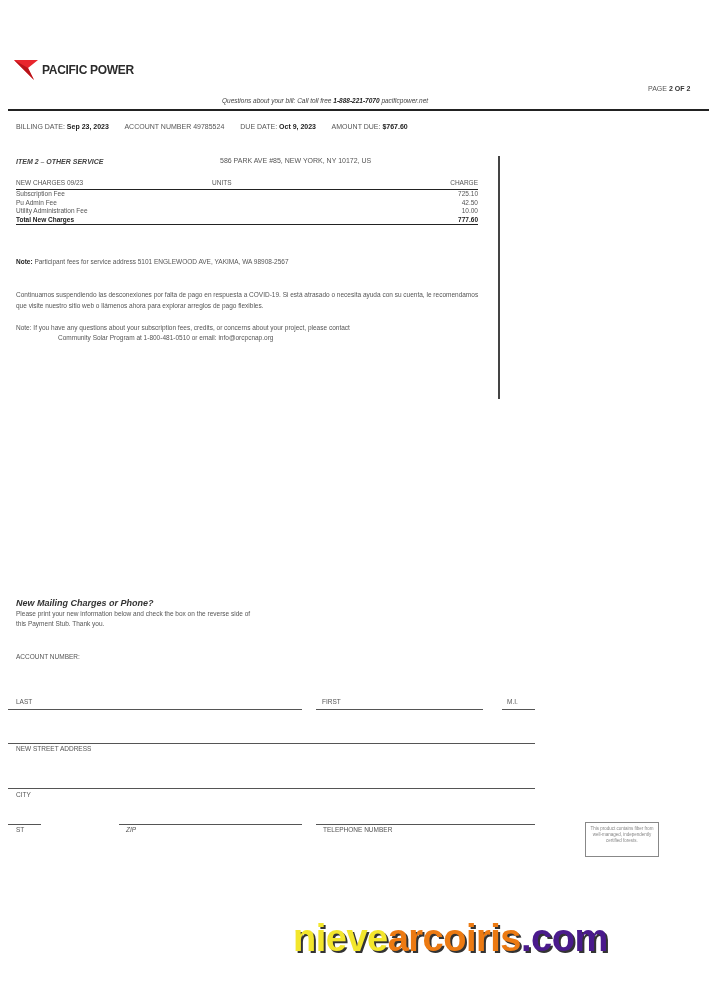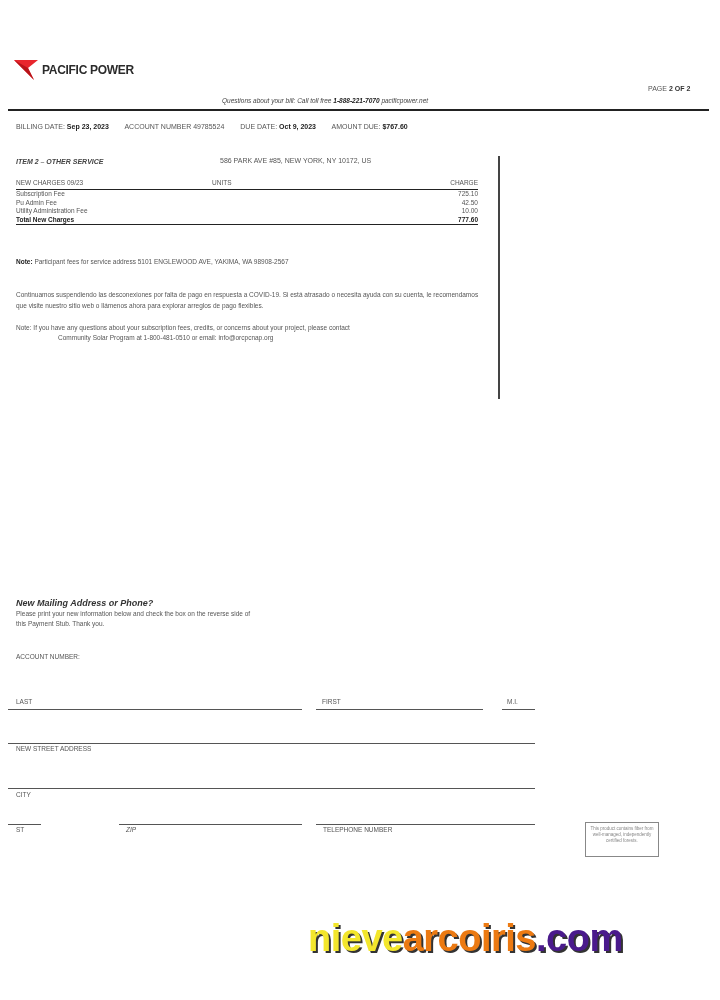--- a/index.html
+++ b/index.html
@@ -32,21 +32,21 @@
   .note1 b { color: #222; }
   .spanish { left: 16px; top: 289px; width: 470px; font-size: 6.5px; color: #555; line-height: 11px; }
   .note2 { left: 16px; top: 323px; width: 470px; font-size: 6.5px; color: #555; line-height: 10px; }
   .note2 .indent { padding-left: 42px; display: block; }
   .mail-title { left: 16px; top: 598px; font-size: 9px; font-weight: bold; font-style: italic; color: #333; }
   .mail-desc { left: 16px; top: 609px; font-size: 6.5px; color: #555; line-height: 10px; width: 240px; }
   .acct-label { left: 16px; top: 653px; font-size: 6.5px; color: #555; }
   .fld-label { font-size: 6.5px; color: #555; }
   .line { background: #555; height: 1px; }
   .recycle { left: 585px; top: 822px; width: 74px; height: 35px; border: 1px solid #888; font-size: 4.5px; color: #888; text-align: center; line-height: 6px; box-sizing: border-box; padding-top: 3px; }
-  .watermark { left: 308px; top: 917px; font-size: 38px; font-weight: bold; letter-spacing: -0.5px; text-shadow: 2px 2px 0 #333; }
+  .watermark { left: 293px; top: 917px; font-size: 38px; font-weight: bold; letter-spacing: -0.5px; text-shadow: 2px 2px 0 #333; }
   .wm-a { color: #f3e62c; }
   .wm-b { color: #ec7a12; }
   .wm-c { color: #4a1a8c; }
 </style>
 </head>
 <body>
 
 <div class="abs logo">
   <span class="logo-mark">
     <svg width="26" height="20" viewBox="0 0 26 20">
@@ -104,21 +104,21 @@
 
 <div class="abs note1">
   <b>Note:</b> <span>Participant fees for service address 5101 ENGLEWOOD AVE, YAKIMA, WA 98908-2567</span>
 </div>
 <div class="abs spanish">Continuamos suspendiendo las desconexiones por falta de pago en respuesta a COVID-19. Si está atrasado o necesita ayuda con su cuenta, le recomendamos que visite nuestro sitio web o llámenos ahora para explorar arreglos de pago flexibles.</div>
 <div class="abs note2">
   <span>Note: If you have any questions about your subscription fees, credits, or concerns about your project, please contact</span>
   <span class="indent">Community Solar Program at 1-800-481-0510 or email: info@orcpcnap.org</span>
 </div>
 
-<div class="abs mail-title">New Mailing Address or Phone?</div>
+<div class="abs mail-title">New Mailing Charges or Phone?</div>
 <div class="abs mail-desc">Please print your new information below and check the box on the reverse side of this Payment Stub. Thank you.</div>
 <div class="abs acct-label">ACCOUNT NUMBER:</div>
 
 <div class="abs fld-label" style="left:16px;top:698px;">LAST</div>
 <div class="abs line" style="left:8px;top:709px;width:294px;"></div>
 <div class="abs fld-label" style="left:322px;top:698px;">FIRST</div>
 <div class="abs line" style="left:316px;top:709px;width:167px;"></div>
 <div class="abs fld-label" style="left:507px;top:698px;">M.I.</div>
 <div class="abs line" style="left:502px;top:709px;width:33px;"></div>
 

